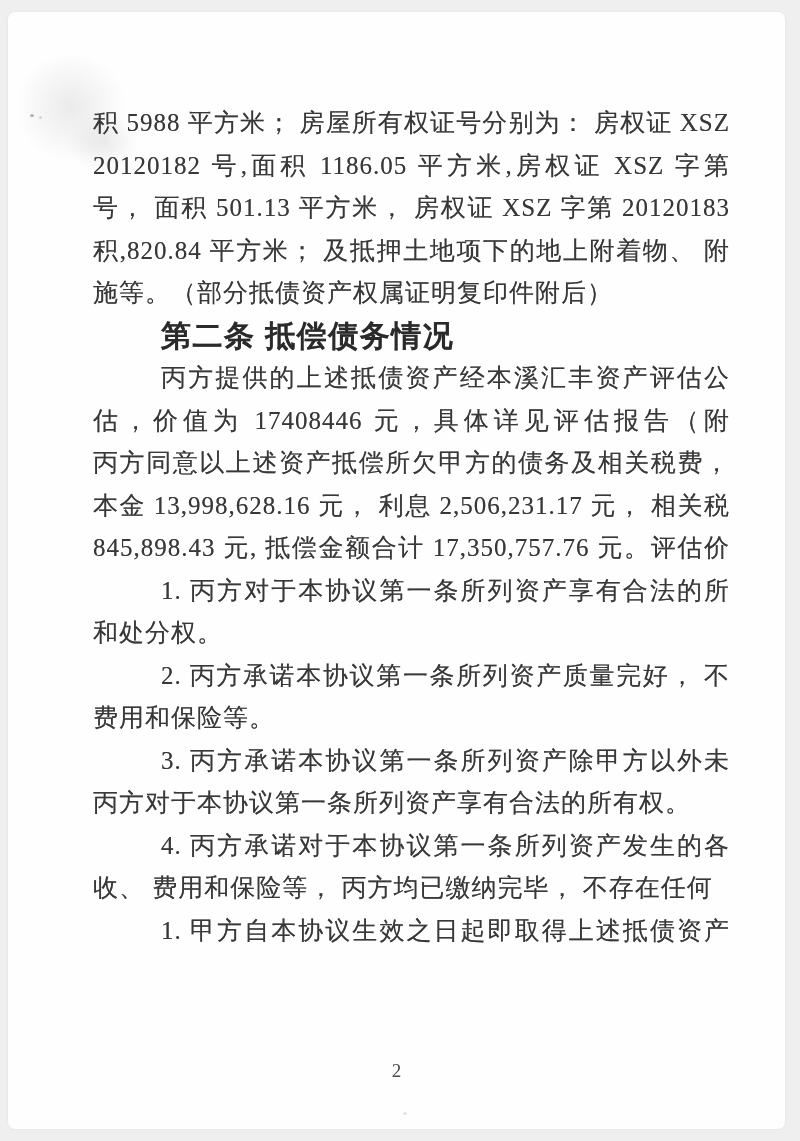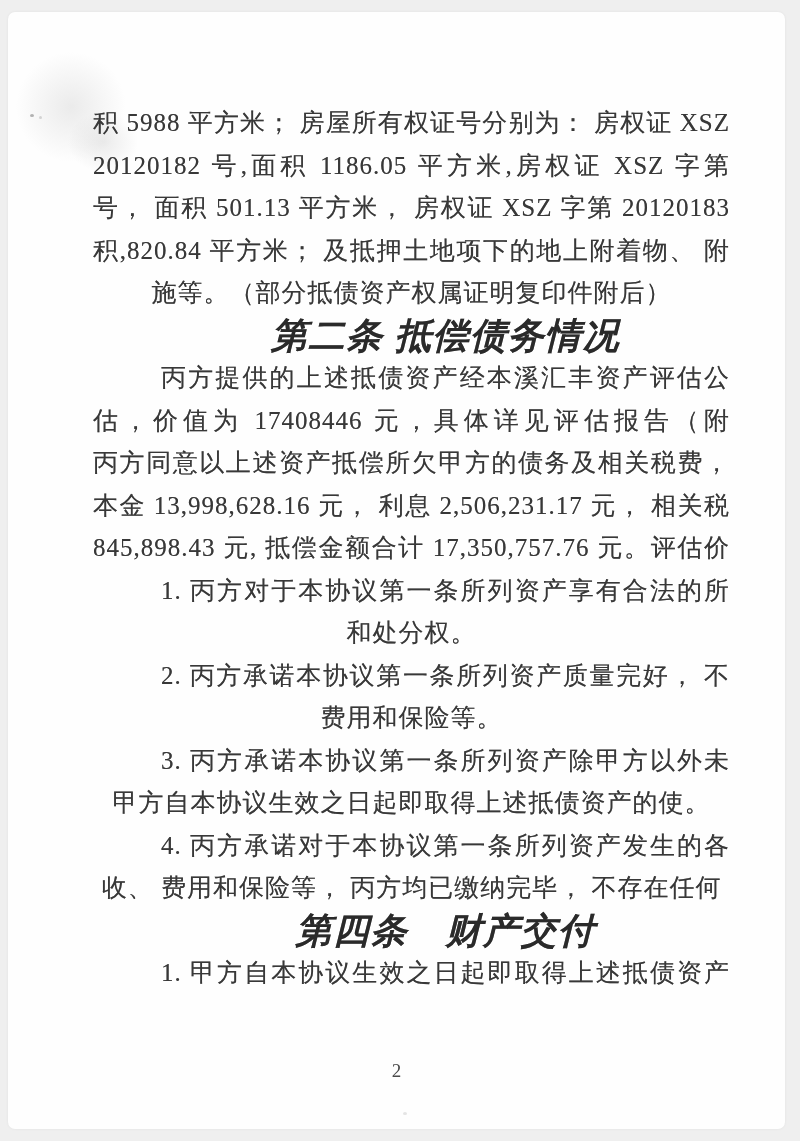--- a/index.html
+++ b/index.html
@@ -23,36 +23,35 @@
     left: 85px; top: 90px;
     width: 637px;
   }
   .line {
     font-size: 25px;
     line-height: 42.5px;
     height: 42.5px;
     overflow: hidden;
     color: var(--ink, #383838);
     letter-spacing: 1px;
-    text-align: center;
+    text-align: left;
     text-shadow: 0 0 0.5px rgba(55,55,55,0.55);
   }
   .line.fill {
     text-align: justify;
     text-align-last: justify;
   }
   .line.indent { text-indent: 68px; }
   .line.heading {
     font-family: "Liberation Sans", "DejaVu Sans", sans-serif;
     font-weight: 700;
-    font-size: 36px;
+    font-size: 30px;
     color: var(--heading-ink, #2a2a2a);
     padding-left: 68px;
     letter-spacing: 1.5px;
-    font-style: italic;
   }
   .pagenum {
     position: absolute;
     left: 0; top: 1048px;
     width: 100%;
     text-align: center;
     font-size: 19px;
     color: #4a4a4a;
   }
   
@@ -93,21 +92,20 @@
       <div class="line body fill indent">丙方提供的上述抵债资产经本溪汇丰资产评估公司评</div>
       <div class="line body fill">估，价值为 17408446 元，具体详见评估报告（附后），乙方、</div>
       <div class="line body fill">丙方同意以上述资产抵偿所欠甲方的债务及相关税费，抵偿</div>
       <div class="line body fill">本金 13,998,628.16 元， 利息 2,506,231.17 元， 相关税费</div>
       <div class="line body fill">845,898.43 元, 抵偿金额合计 17,350,757.76 元。评估价值</div>
       <div class="line body fill indent">1. 丙方对于本协议第一条所列资产享有合法的所有权</div>
       <div class="line body">和处分权。</div>
       <div class="line body fill indent">2. 丙方承诺本协议第一条所列资产质量完好， 不存在任</div>
       <div class="line body">费用和保险等。</div>
       <div class="line body fill indent">3. 丙方承诺本协议第一条所列资产除甲方以外未为任</div>
-      <div class="line body">甲方自本协议生效之日起即取得上述抵债资产的使。</div>
+      <div class="line body">丙方对于本协议第一条所列资产享有合法的所有权。</div>
       <div class="line body fill indent">4. 丙方承诺对于本协议第一条所列资产发生的各项税</div>
       <div class="line body">收、 费用和保险等， 丙方均已缴纳完毕， 不存在任何拖欠。</div>
-      <div class="line heading">第四条　财产交付</div>
       <div class="line body fill indent">1. 甲方自本协议生效之日起即取得上述抵债资产的使</div>
     </div>
 
   <div class="pagenum">2</div>
 </div>
 
 </body></html>

